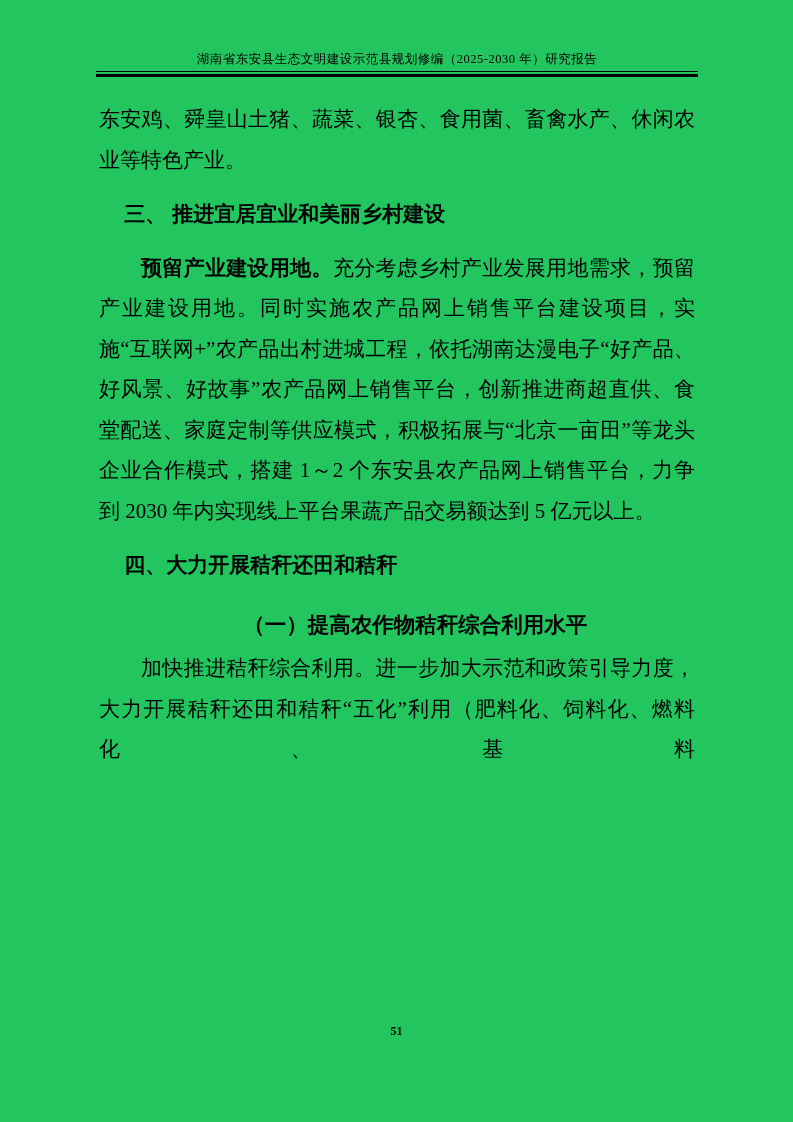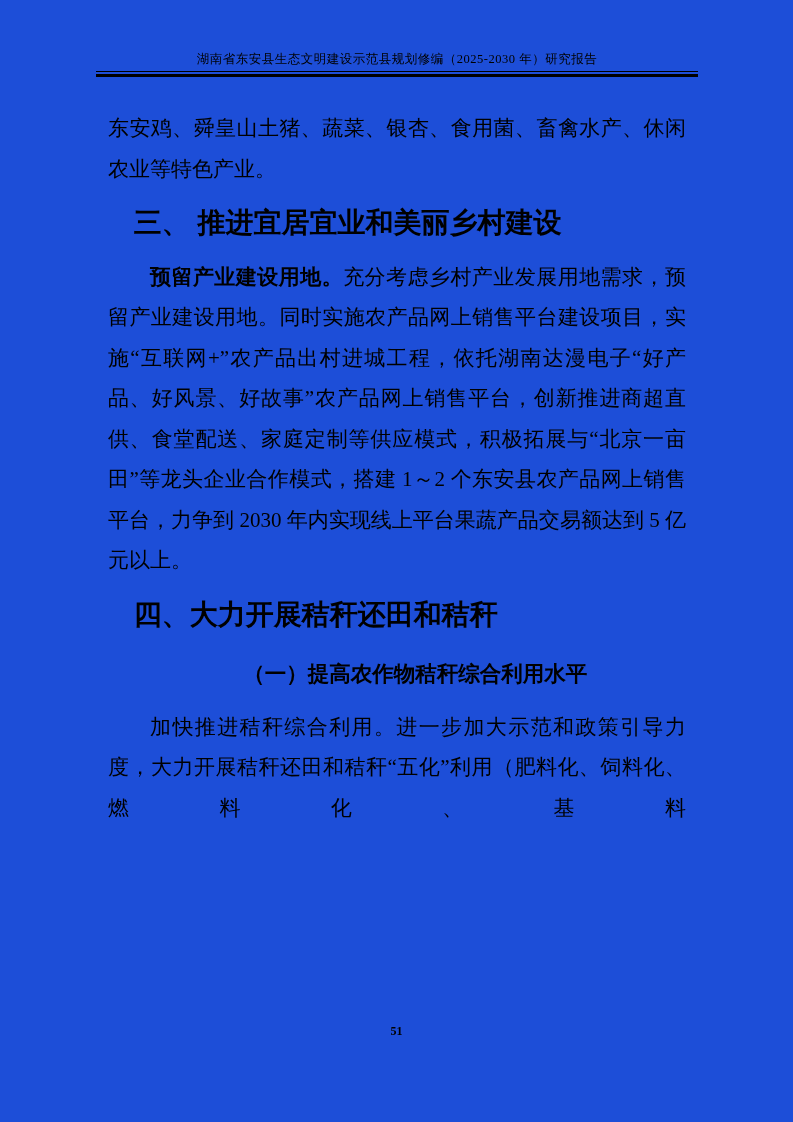--- a/index.html
+++ b/index.html
@@ -1,21 +1,21 @@
 <!DOCTYPE html>
 <html><head>
 <meta charset="utf-8">
 <style>
   * { box-sizing: border-box; }
   html, body { margin: 0; padding: 0; background: #ffffff; }
   .page {
     position: relative;
     width: 793px;
     height: 1122px;
-    background: #1d4ed8;
+    background: #22c55e;
     color: #000000;
     font-family: "Liberation Serif", "DejaVu Serif", serif;
     overflow: hidden;
   }
   
   .header {
     position: absolute;
     top: 50px;
     left: 96px;
     right: 95px;
@@ -40,29 +40,29 @@
   
   .doc-body {
     position: absolute;
     top: 96px;
     left: 96px;
     right: 95px;
     font-size: 21px;
     line-height: 40.5px;
     text-align: justify;
   }
-  .doc-body p { margin: 12px; }
+  .doc-body p { margin: 3px; }
   .para { text-indent: 2em; }
   .para-cont { text-indent: 0; }
   .lead-bold { font-weight: bold; }
   .justify-last { text-align-last: justify; }
   .h-num {
     font-family: "Liberation Sans", "DejaVu Sans", sans-serif;
     font-weight: bold;
-    font-size: 28px;
+    font-size: 21px;
     margin: 14px 0 13px 0 !important;
     text-indent: 1.35em;
     text-align: left;
   }
   .h-sub {
     font-family: "Liberation Serif", "DejaVu Serif", serif;
     font-weight: bold;
     font-size: 21.5px;
     margin: 19px 0 0 0 !important;
     text-indent: 1.7em;

